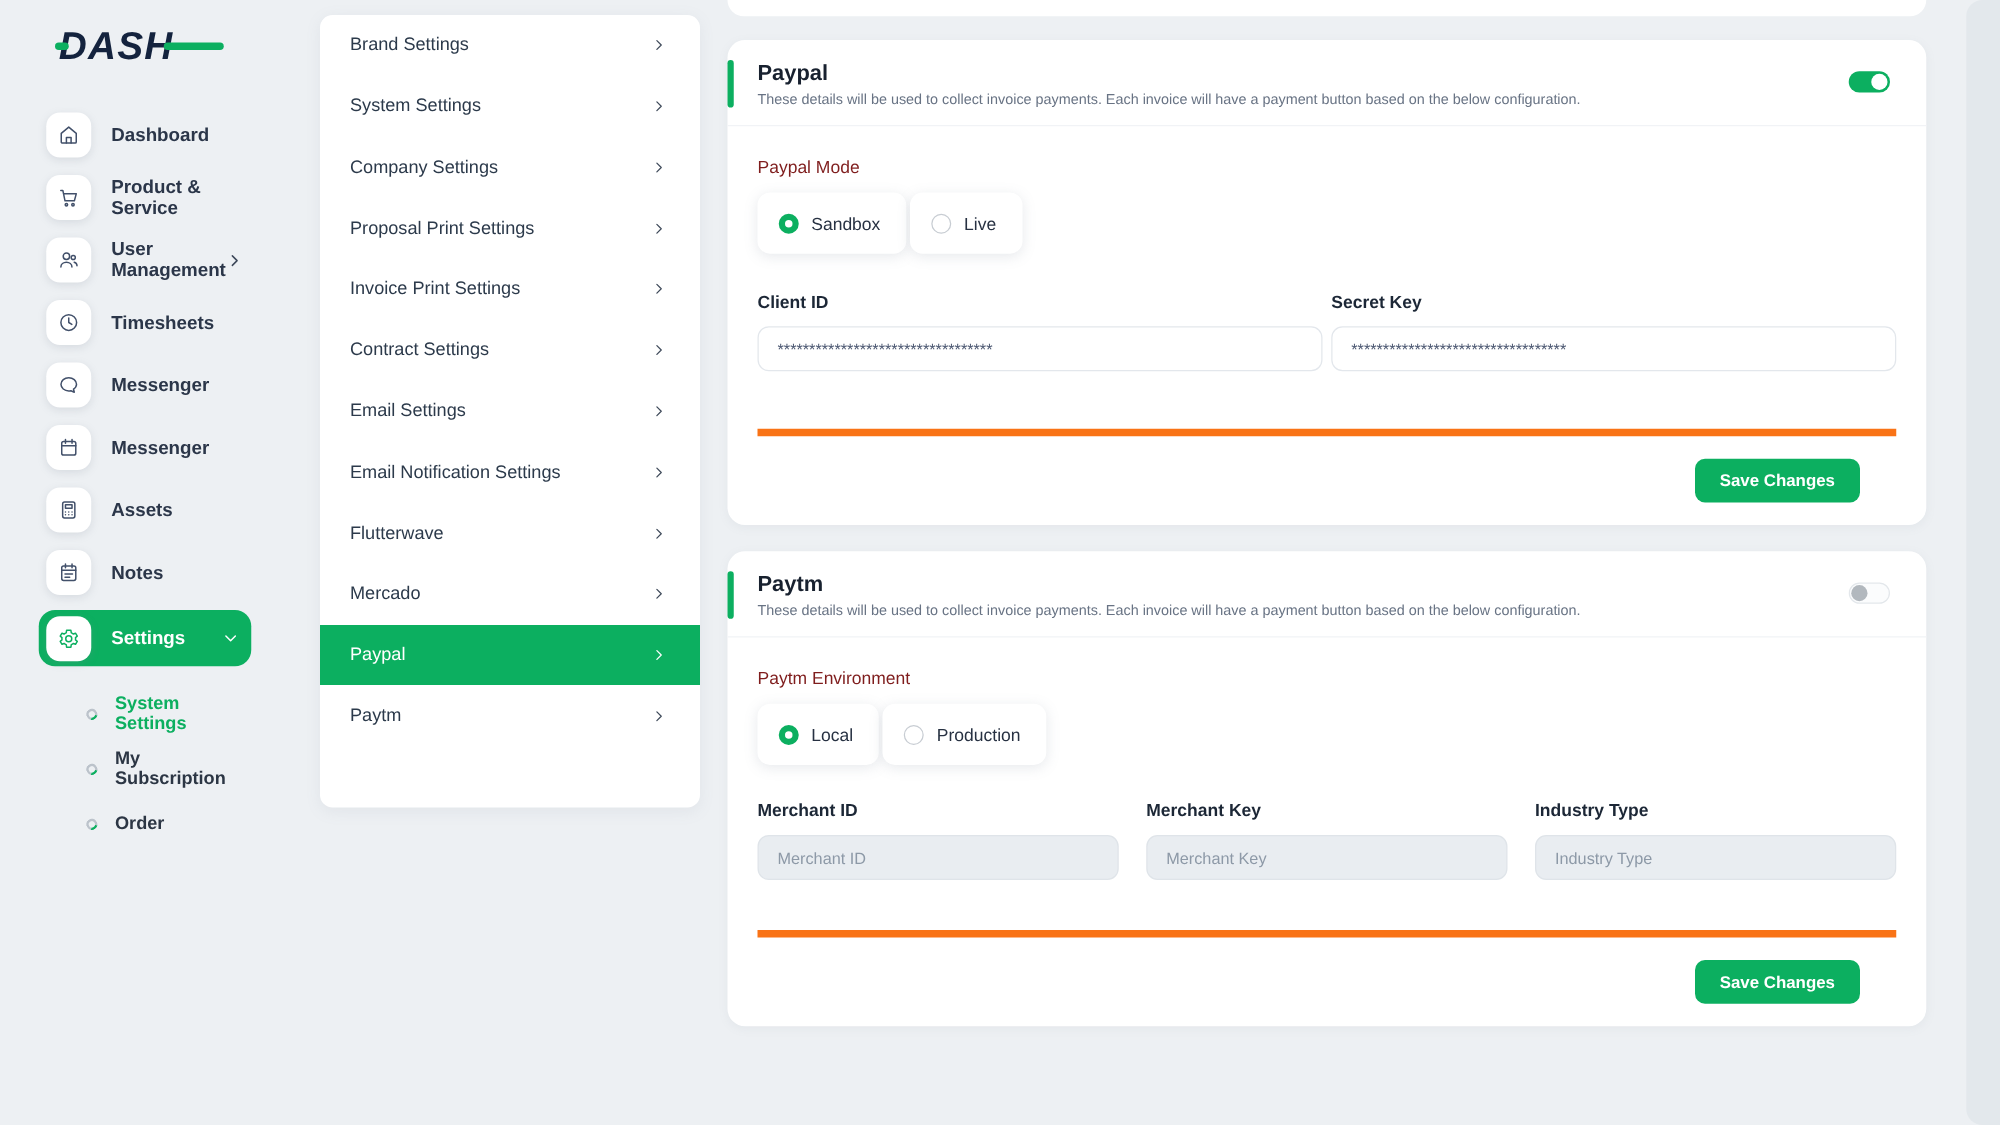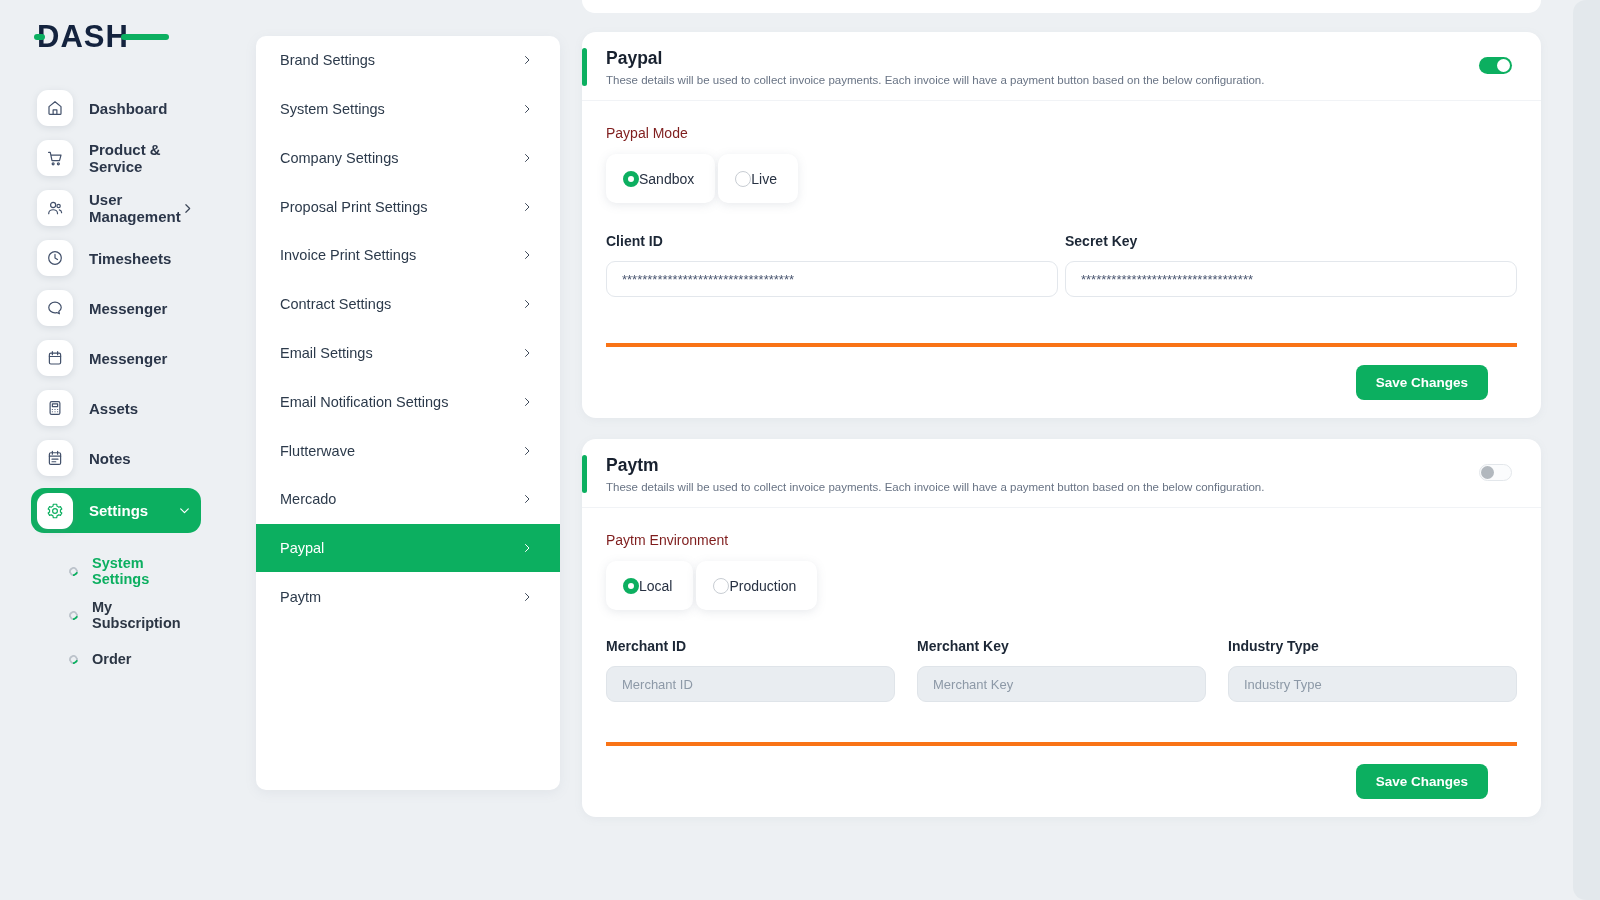--- a/index.html
+++ b/index.html
@@ -8,21 +8,21 @@
     font-family: "Liberation Sans", sans-serif;
     background:#edf0f3;
     display:flex;
     overflow:hidden;
     position:relative;
     color:#1c2736;
   }
 
   
   .sidebar { width:232px; flex:none; padding-top:20px; }
-  .logo { position:relative; margin-left:37px; width:118px; height:34px; }
+  .logo { position:relative; margin-left:47px; width:118px; height:34px;font-style:italic; }
   .logo-text { font-size:31px; font-weight:800; color:#14233e; letter-spacing:1px; line-height:34px; }
   .logo-dash-left { position:absolute; left:-3px; top:14px; width:11px; height:6px; border-radius:3px; background:#0CAF60; z-index:2; }
   .logo-dash-right { position:absolute; right:-14px; top:14px; width:48px; height:6px; border-radius:3px; background:#0CAF60; z-index:2; }
 
   .nav { margin-top:34px; padding:0 31px; }
   .nav-item { display:flex; align-items:center; height:40px; margin-bottom:10px; padding-left:6px; cursor:pointer; }
   .icon-box {
     width:36px; height:36px; background:#fff; border-radius:11px; flex:none;
     display:flex; align-items:center; justify-content:center;
     box-shadow:0 2px 7px rgba(125,136,152,0.20);
@@ -38,21 +38,21 @@
   .nav-item.active .nav-chev svg { stroke:#fff; }
 
   .sub-nav { margin:16px 0 0 38px; }
   .sub-item { display:flex; align-items:center; height:44px; cursor:pointer; }
   .ring { width:9px; height:9px; border-radius:50%; border:2px solid #bcc3cb; border-bottom-color:#0CAF60; transform:rotate(-35deg); flex:none; }
   .sub-label { margin-left:14px; font-size:14.5px; font-weight:600; color:#2c3644; }
   .sub-item.active .sub-label { color:#0CAF60; font-weight:700; }
 
   
   .settings-panel {
-    width:304px; flex:none; margin:36px 0 0 24px; height:754px;
+    width:304px; flex:none; margin:12px 0 0 24px; height:634px;
     background:#fff; border-radius:10px; overflow:hidden;
     box-shadow:0 3px 12px rgba(128,140,156,0.10);
   }
   .sp-item {
     height:48.77px; display:flex; align-items:center; justify-content:space-between;
     padding:0 27px 0 24px; font-size:14.5px; color:#2c3a4b; cursor:pointer;
   }
   .sp-item svg { width:12px; height:12px; stroke:#3f4a5a; stroke-width:2; fill:none; stroke-linecap:round; stroke-linejoin:round; }
   .sp-item.active { background:#0CAF60; color:#fff; }
   .sp-item.active svg { stroke:#fff; }
@@ -70,39 +70,39 @@
   .toggle.on { background:#0CAF60; }
   .toggle.on .knob { position:absolute; right:2px; top:2px; width:13px; height:13px; border-radius:50%; background:#fff; }
   .toggle.off { background:#fbfcfd; border:1px solid #e3e7eb; }
   .toggle.off .knob { position:absolute; left:1px; top:1px; width:13px; height:13px; border-radius:50%; background:#b2b8be; }
 
   .card-body { padding:24px 24px 0; }
   .group-label { font-size:14px; color:#7f1d1d; margin-bottom:13px; }
   .radio-row { display:flex; gap:3px; }
   .radio-card {
     background:#fff; border-radius:10px; height:49px; padding:0 21px 0 17px;
-    display:flex; align-items:center; font-size:14px; color:#273142;
+    display:flex; align-items:center; gap:10px; font-size:14px; color:#273142;
     box-shadow:0 2px 10px rgba(118,130,148,0.17); cursor:pointer;
   }
   .radio { width:16px; height:16px; border-radius:50%; flex:none; }
   .radio.sel { border:5px solid #0CAF60; background:#fff; }
   .radio.unsel { border:1.5px solid #c8cdd3; background:#fff; }
 
   .fields-2 { display:grid; grid-template-columns:1fr 1fr; gap:7px; margin-top:30px; }
   .fields-3 { display:grid; grid-template-columns:1fr 1fr 1fr; gap:22px; margin-top:28px; }
   .field-label { font-size:14px; font-weight:700; color:#1c2736; margin-bottom:12px; }
   input.text {
     width:100%; height:36px; border:1px solid #e3e7ec; border-radius:9px;
     padding:0 15px; font-size:13px; color:#4a5670; background:#fff;
     font-family:"Liberation Sans", sans-serif; outline:none;
   }
   input.gray { background:#e9edf1; border-color:#dfe4e9; color:#8d99a7; }
   input.gray::placeholder { color:#8d99a7; opacity:1; }
 
-  .card-footer { margin-top:46px; border-top:4px solid #f97316; padding:18px 29px; display:flex; justify-content:flex-end; }
+  .card-footer { margin-top:46px; border-top:6px solid #f97316; padding:18px 29px; display:flex; justify-content:flex-end; }
   .btn {
     background:#0CAF60; color:#fff; border:none; border-radius:8px; height:35px;
     padding:0 20px; font-size:13.5px; font-weight:600; cursor:pointer;
     font-family:"Liberation Sans", sans-serif;
   }
 
   .scroll-strip { position:absolute; right:0; top:0; width:27px; height:900px; background:#e3e8ec; border-radius:13px 0 0 13px; }
 </style>
 </head>
 <body>

